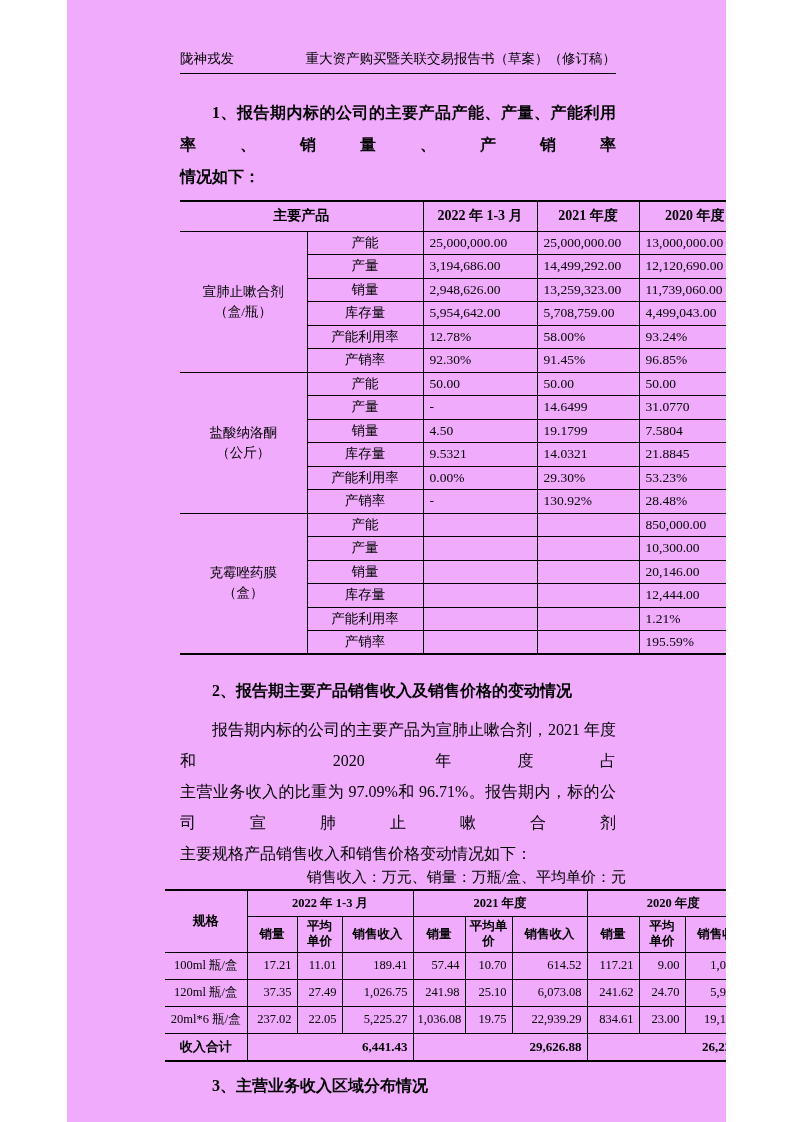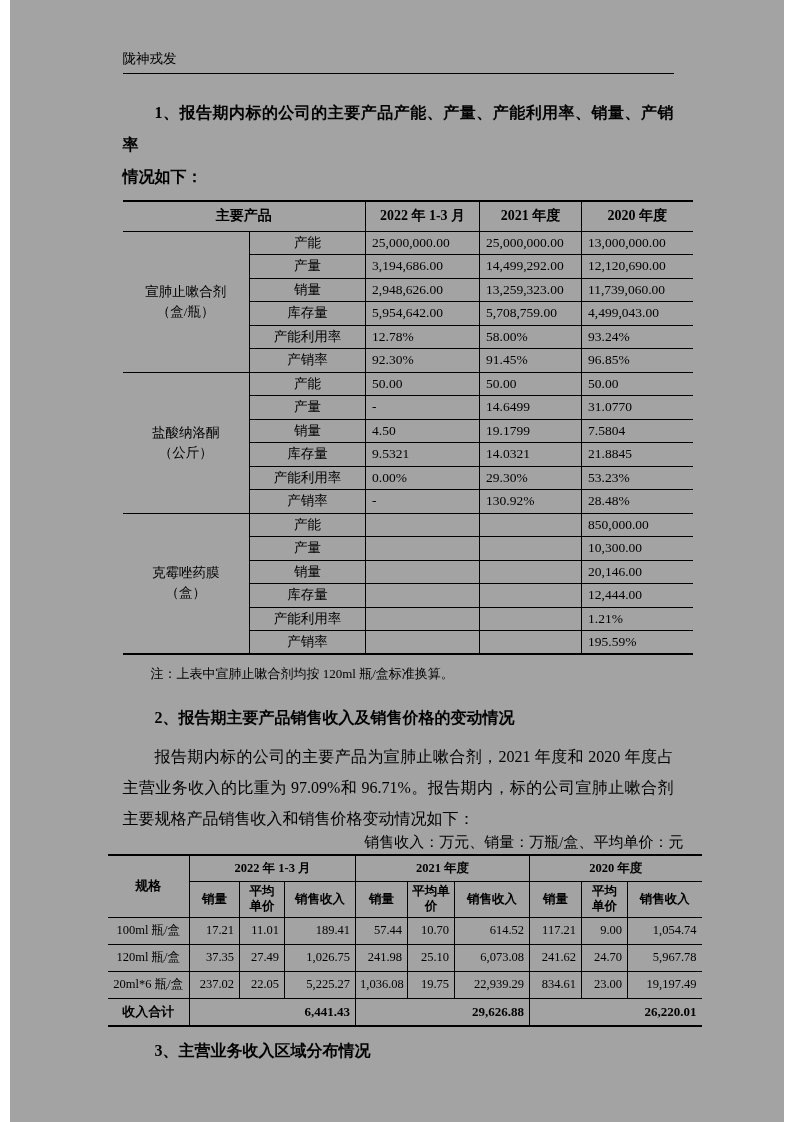--- a/index.html
+++ b/index.html
@@ -1,22 +1,22 @@
 <!DOCTYPE html>
 <html><head>
 <meta charset="utf-8">
 <style>
   * { box-sizing: border-box; margin: 0; padding: 0; }
   html, body { background: #ffffff; }
   .page {
     position: relative;
-    width: 774px;
+    width: 659px;
     height: 1122px;
     margin: 0 auto;
-    background: #a3a3a3;
+    background: #f0abfc;
     color: #000;
     font-family: "Liberation Serif", "DejaVu Serif", serif;
     overflow: hidden;
   }
   .content { padding: 0 110px 0 113px; }
 
   
   .doc-header {
     display: flex;
     justify-content: space-between;
@@ -110,20 +110,21 @@
   }
 </style>
 </head>
 <body>
 
 <div class="page">
   <div class="content">
 
     <div class="doc-header">
       <span>陇神戎发</span>
+      <span>重大资产购买暨关联交易报告书（草案）（修订稿）</span>
     </div>
 
     <div class="h-num heading1">
       <div class="jline">1、报告期内标的公司的主要产品产能、产量、产能利用率、销量、产销率</div>
       <div>情况如下：</div>
     </div>
 
     <table class="t1">
       <colgroup>
           <col style="width:127px">
@@ -258,21 +259,20 @@
       </tr>
       <tr class="tend">
         <td class="metric">产销率</td>
         <td class="num"></td>
         <td class="num"></td>
         <td class="num no-r">195.59%</td>
       </tr>
     </tbody>
       </table>
 
-    <div class="table-note">注：上表中宣肺止嗽合剂均按 120ml 瓶/盒标准换算。</div>
 
     <div class="h-num heading2">2、报告期主要产品销售收入及销售价格的变动情况</div>
 
     <div class="para">
       <div class="pl first stretch">报告期内标的公司的主要产品为宣肺止嗽合剂，2021 年度和 2020 年度占</div>
       <div class="pl stretch">主营业务收入的比重为 97.09%和 96.71%。报告期内，标的公司宣肺止嗽合剂</div>
       <div class="pl">主要规格产品销售收入和销售价格变动情况如下：</div>
     </div>
 
     <div class="unit-note">销售收入：万元、销量：万瓶/盒、平均单价：元</div>

